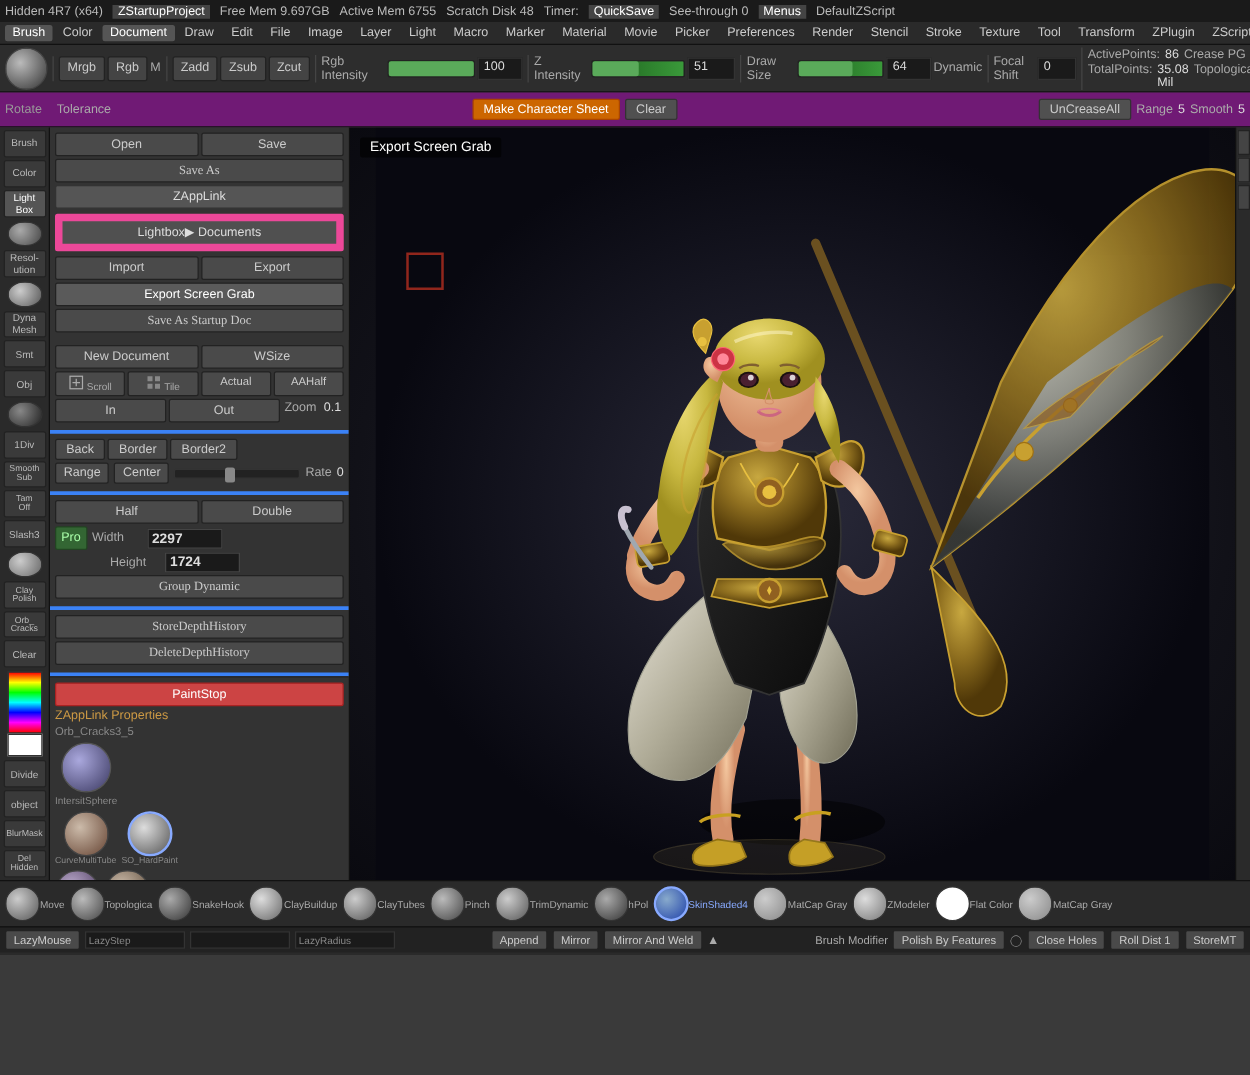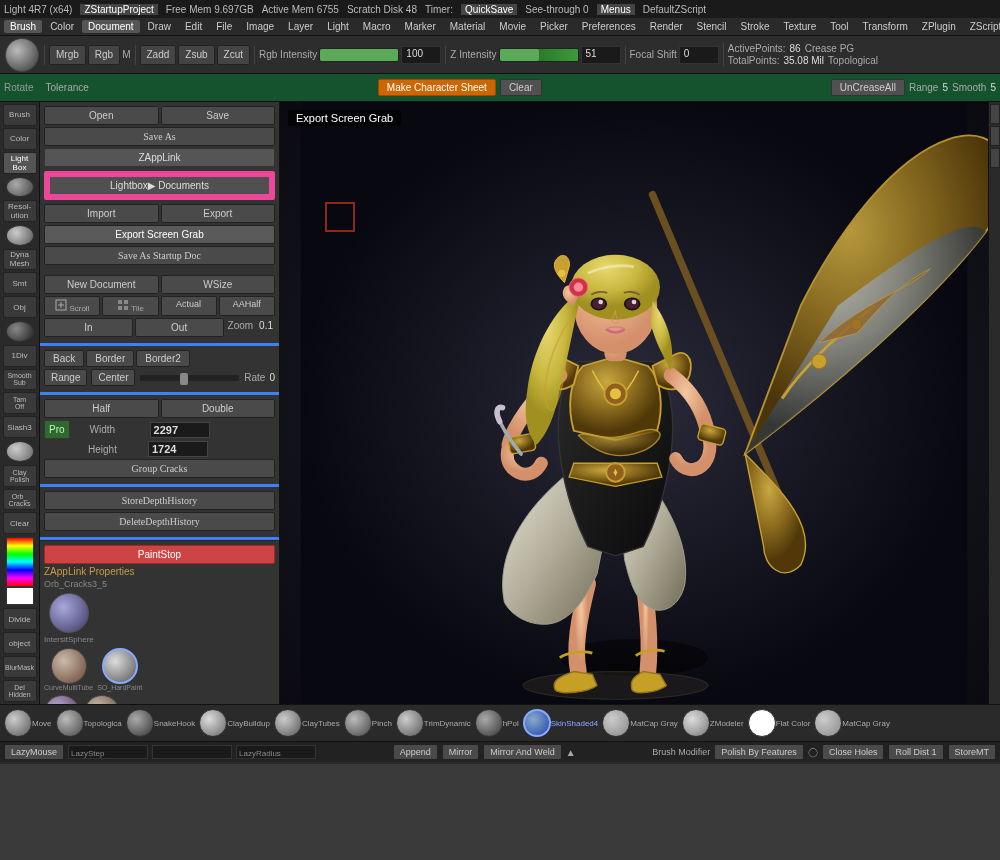--- a/index.html
+++ b/index.html
@@ -96,21 +96,21 @@
     }
     .toolbar-slider-fill {
       height: 100%;
       background: #5aaa5a;
       border-radius: 2px;
     }
 
     
     .second-toolbar {
       height: 28px;
-      background: #14532d;
+      background: #701a75;
       display: flex;
       align-items: center;
       padding: 0 4px;
       gap: 4px;
       border-bottom: 1px solid #111;
     }
     .btn-orange {
       background: #cc6600;
       border: 1px solid #aa4400;
       color: #fff;
@@ -193,21 +193,21 @@
       padding: 3px 4px;
       cursor: pointer;
       border-radius: 2px;
       text-align: center;
     }
     .panel-btn.wide { flex: 2; font-family: Liberation Serif, serif; }
     .panel-btn.highlight { background: #666; color: #fff; }
     .input-row {
       display: flex;
       align-items: center;
-      gap: 20px;
+      gap: 4px;
       margin-bottom: 2px;
     }
     .input-label { color: #aaa; font-size: 10px; min-width: 40px; }
     .input-field {
       background: #1a1a1a;
       border: 1px solid #444;
       color: #ddd;
       font-size: 10px;
       padding: 1px 3px;
       width: 60px;
@@ -463,21 +463,21 @@
       cursor: pointer;
       border-radius: 2px;
       width: 100%;
       margin-bottom: 2px;
     }
   </style>
 </head>
 <body>
 
 <div class="title-bar">
-  <span>Light 4R7 (x64)</span>
+  <span>Hidden 4R7 (x64)</span>
   <span class="active">ZStartupProject</span>
   <span>Free Mem 9.697GB</span>
   <span>Active Mem 6755</span>
   <span>Scratch Disk 48</span>
   <span>Timer:</span>
   <span class="active" style="cursor:pointer;">QuickSave</span>
   <span>See-through 0</span>
   <span class="active" style="cursor:pointer;">Menus</span>
   <span style="cursor:pointer;">DefaultZScript</span>
 </div>
@@ -531,20 +531,28 @@
     <span class="toolbar-value">100</span>
   </div>
   <div class="toolbar-section">
     <span class="toolbar-label">Z Intensity</span>
     <div class="toolbar-slider-track">
       <div class="toolbar-slider-fill" style="width:51%;"></div>
     </div>
     <span class="toolbar-value">51</span>
   </div>
   <div class="toolbar-section">
+    <span class="toolbar-label">Draw Size</span>
+    <div class="toolbar-slider-track">
+      <div class="toolbar-slider-fill" style="width:64%;"></div>
+    </div>
+    <span class="toolbar-value">64</span>
+    <span class="toolbar-label">Dynamic</span>
+  </div>
+  <div class="toolbar-section">
     <span class="toolbar-label">Focal Shift</span>
     <span class="toolbar-value">0</span>
   </div>
   <div class="toolbar-section" style="flex-direction:column;align-items:flex-start;gap:1px;">
     <div style="display:flex;gap:4px;">
       <span class="toolbar-label">ActivePoints:</span>
       <span style="color:#ddd;font-size:10px;">86</span>
       <span style="color:#aaa;font-size:10px;">Crease PG</span>
     </div>
     <div style="display:flex;gap:4px;">
@@ -686,21 +694,21 @@
       <div class="input-row">
         <div class="hd-btn pro" style="width:40px;flex:0;">Pro</div>
         <span class="input-label">Width</span>
         <span class="input-field" style="color:#ddd;font-size:11px;font-weight:bold;">2297</span>
       </div>
       <div class="input-row">
         <span class="input-label" style="margin-left:44px;">Height</span>
         <span class="input-field" style="color:#ddd;font-size:11px;font-weight:bold;">1724</span>
       </div>
       <div class="input-row">
-        <button class="panel-btn wide">Group Cracks</button>
+        <button class="panel-btn wide">Group Dynamic</button>
       </div>
     </div>
 
     <div class="panel-group">
       <div class="panel-row">
         <button class="panel-btn wide">StoreDepthHistory</button>
       </div>
       <div class="panel-row">
         <button class="panel-btn wide">DeleteDepthHistory</button>
       </div>

